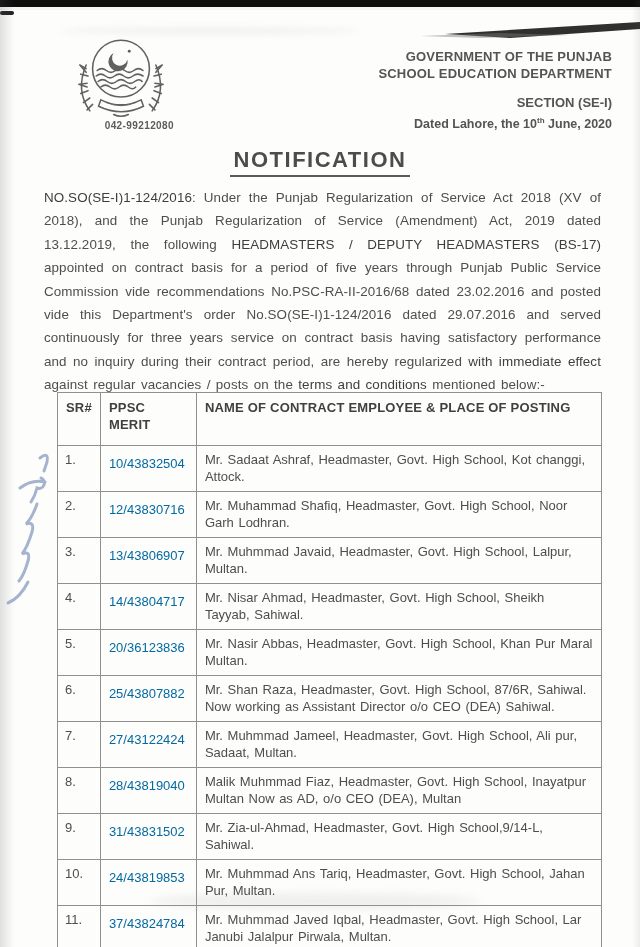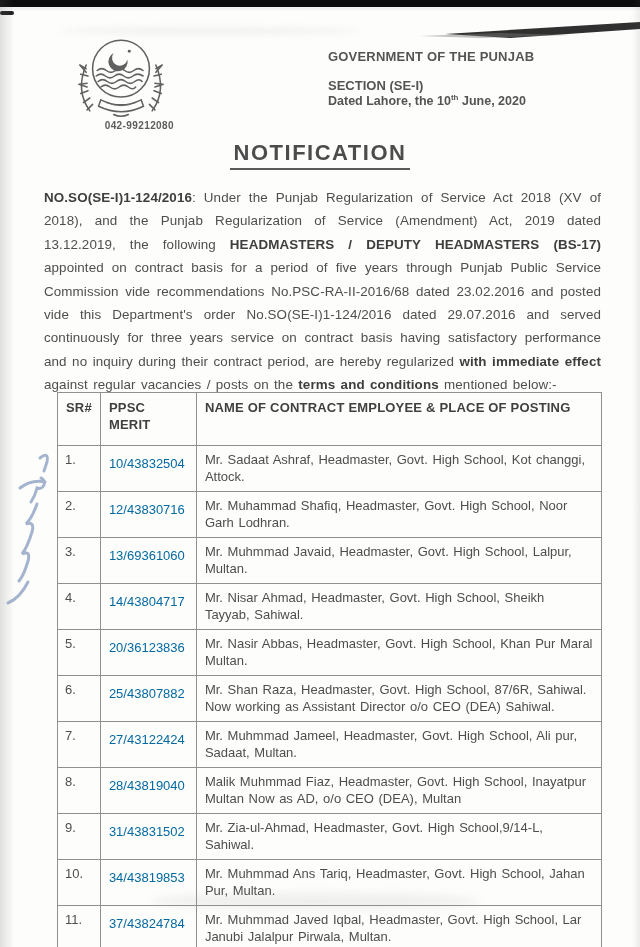--- a/index.html
+++ b/index.html
@@ -24,35 +24,35 @@
     background:linear-gradient(270deg,rgba(90,90,90,.10),rgba(90,90,90,0));}
   .smudge{position:absolute;left:150px;top:893px;width:330px;height:16px;border-radius:50%;
     background:rgba(120,120,120,.10);filter:blur(4px);}
   .smudge2{position:absolute;left:60px;top:27px;width:300px;height:8px;border-radius:50%;
     background:rgba(120,120,120,.08);filter:blur(3px);}
 
   
   .crest{position:absolute;left:66px;top:30px;width:110px;height:92px;}
   .phone{position:absolute;left:52px;top:120px;width:122px;text-align:right;
     font-size:10px;font-weight:bold;color:#5c5c5c;letter-spacing:.4px;}
-  .hdr-right{position:absolute;left:328px;top:48px;width:300px;text-align:left;color:#545454;}
+  .hdr-right{position:absolute;left:312px;top:48px;width:300px;text-align:right;color:#545454;}
   .hdr-org{font-size:13px;font-weight:bold;line-height:17px;letter-spacing:.2px;}
   .hdr-section{margin-top:13px;font-size:13px;font-weight:bold;}
-  .hdr-date{margin-top:0;font-size:12.5px;font-weight:bold;}
+  .hdr-date{margin-top:6px;font-size:12.5px;font-weight:bold;}
   .hdr-date sup{font-size:8px;}
 
-  .title{position:absolute;left:0;top:140px;width:640px;text-align:center;}
+  .title{position:absolute;left:0;top:147px;width:640px;text-align:center;}
   .title span{display:inline-block;font-size:22px;font-weight:bold;color:#4c4c4c;
     letter-spacing:1.5px;border-bottom:2.5px solid #5a5a5a;padding:0 4px 2px 4px;}
 
   
   .para{position:absolute;left:44px;top:186px;width:557px;
     font-size:13.4px;line-height:23.4px;text-align:justify;color:#4e4e4e;
     letter-spacing:.1px;word-spacing:1.5px;}
-  .para .b{font-weight:bold;color:#3e3e3e;}
+  .para .b{font-weight:normal;color:#3e3e3e;}
 
   
   .tbl{position:absolute;left:57px;top:392px;width:545px;border-collapse:collapse;
     font-size:13px;color:#4e4e4e;}
   .tbl th,.tbl td{border:1px solid #909090;vertical-align:top;padding:6px 8px;
     line-height:16.5px;text-align:left;margin-left:42px;}
   .tbl th{font-weight:bold;color:#404040;font-size:13px;padding-top:7px;padding-bottom:12px;letter-spacing:.2px;}
   .col-sr{width:40px;}
   .col-merit{width:96px;}
   .tbl td.sr{padding-left:7px;}
@@ -101,20 +101,21 @@
       <path d="M98,42 l7,-4 M96,50 l8,-2 M97,58 l8,1 M96,66 l8,3 M94,74 l7,5 M91,81 l6,6 M98,46 l6,-7 M97,62 l9,-3"></path>
 
       <path d="M52,92 q8,4 16,0"></path>
     </g>
   </svg>
   <div class="phone">042-99212080</div>
 
   <div class="hdr-right">
     <div class="hdr-org">
       <div>GOVERNMENT OF THE PUNJAB</div>
+      <div>SCHOOL EDUCATION DEPARTMENT</div>
     </div>
     <div class="hdr-section">SECTION (SE-I)</div>
     <div class="hdr-date"><span>Dated Lahore, the 10</span><sup>th</sup><span> June, 2020</span></div>
   </div>
 
   <div class="title">
     <span>NOTIFICATION</span>
   </div>
 
   <div class="para"><span class="b">NO.SO(SE-I)1-124/2016</span><span>: Under the Punjab Regularization of Service Act 2018 (XV of 2018), and the Punjab Regularization of Service (Amendment) Act, 2019 dated 13.12.2019, the following </span><span class="b">HEADMASTERS / DEPUTY HEADMASTERS (BS-17)</span><span> appointed on contract basis for a period of five years through Punjab Public Service Commission vide recommendations No.PSC-RA-II-2016/68 dated 23.02.2016 and posted vide this Department's order No.SO(SE-I)1-124/2016 dated 29.07.2016 and served continuously for three years service on contract basis having satisfactory performance and no inquiry during their contract period, are hereby regularized </span><span class="b">with immediate effect</span><span> against regular vacancies / posts on the </span><span class="b">terms and conditions</span><span> mentioned below:-</span></div>
@@ -138,21 +139,21 @@
           <td class="merit">10/43832504</td>
           <td class="name">Mr. Sadaat Ashraf, Headmaster, Govt. High School, Kot changgi, Attock.</td>
         </tr>
         <tr>
           <td class="sr">2.</td>
           <td class="merit">12/43830716</td>
           <td class="name">Mr. Muhammad Shafiq, Headmaster, Govt. High School, Noor Garh Lodhran.</td>
         </tr>
         <tr>
           <td class="sr">3.</td>
-          <td class="merit">13/69361060</td>
+          <td class="merit">13/43806907</td>
           <td class="name">Mr. Muhmmad Javaid, Headmaster, Govt. High School, Lalpur, Multan.</td>
         </tr>
         <tr>
           <td class="sr">4.</td>
           <td class="merit">14/43804717</td>
           <td class="name">Mr. Nisar Ahmad, Headmaster, Govt. High School, Sheikh Tayyab, Sahiwal.</td>
         </tr>
         <tr>
           <td class="sr">5.</td>
           <td class="merit">20/36123836</td>
@@ -173,21 +174,21 @@
           <td class="merit">28/43819040</td>
           <td class="name">Malik Muhmmad Fiaz, Headmaster, Govt. High School, Inayatpur Multan Now as AD, o/o CEO (DEA), Multan</td>
         </tr>
         <tr>
           <td class="sr">9.</td>
           <td class="merit">31/43831502</td>
           <td class="name">Mr. Zia-ul-Ahmad, Headmaster, Govt. High School,9/14-L, Sahiwal.</td>
         </tr>
         <tr>
           <td class="sr">10.</td>
-          <td class="merit">34/43819853</td>
+          <td class="merit">24/43819853</td>
           <td class="name">Mr. Muhmmad Ans Tariq, Headmaster, Govt. High School, Jahan Pur, Multan.</td>
         </tr>
         <tr>
           <td class="sr">11.</td>
           <td class="merit">37/43824784</td>
           <td class="name">Mr. Muhmmad Javed Iqbal, Headmaster, Govt. High School, Lar Janubi Jalalpur Pirwala, Multan.</td>
         </tr>
       </tbody>
   </table>
 

